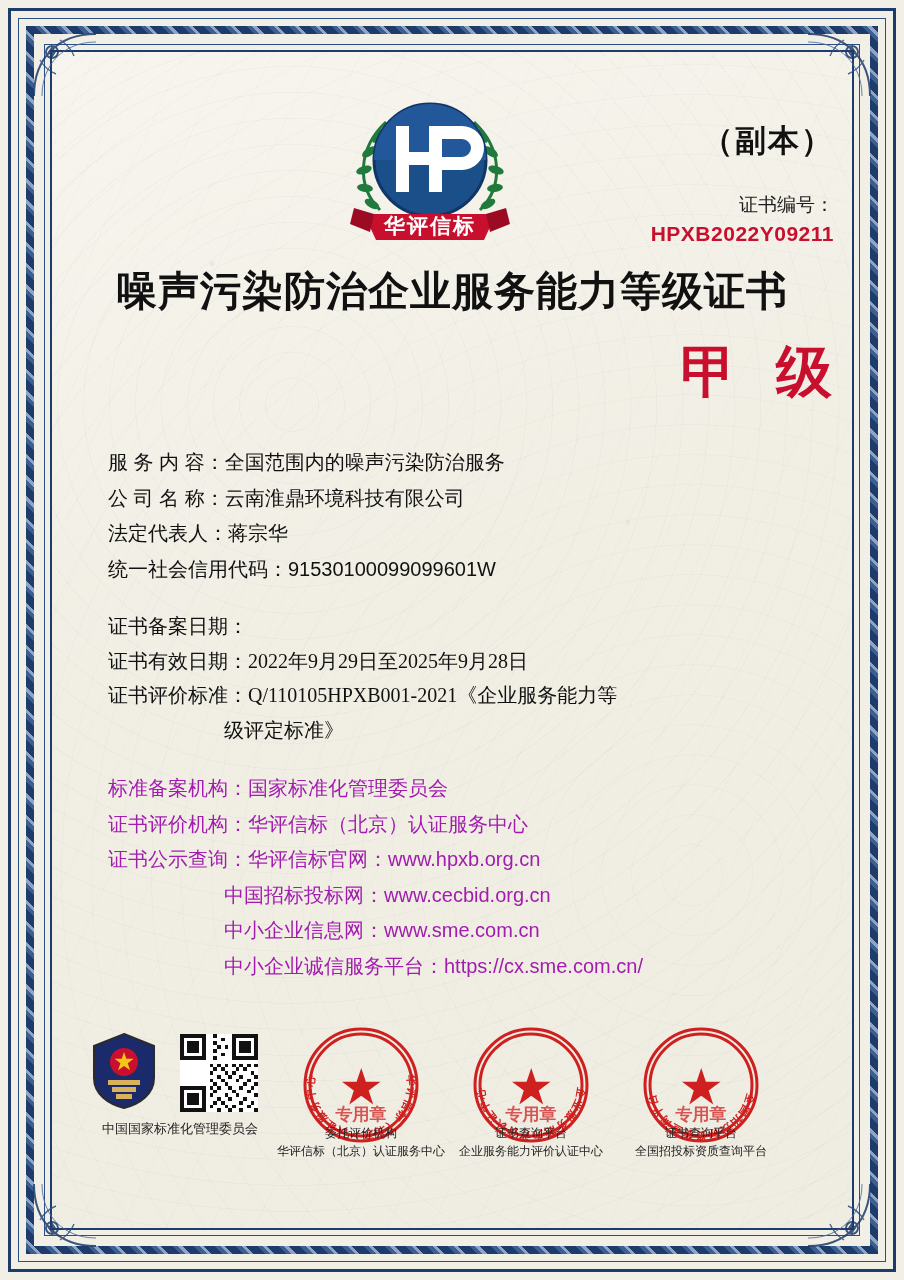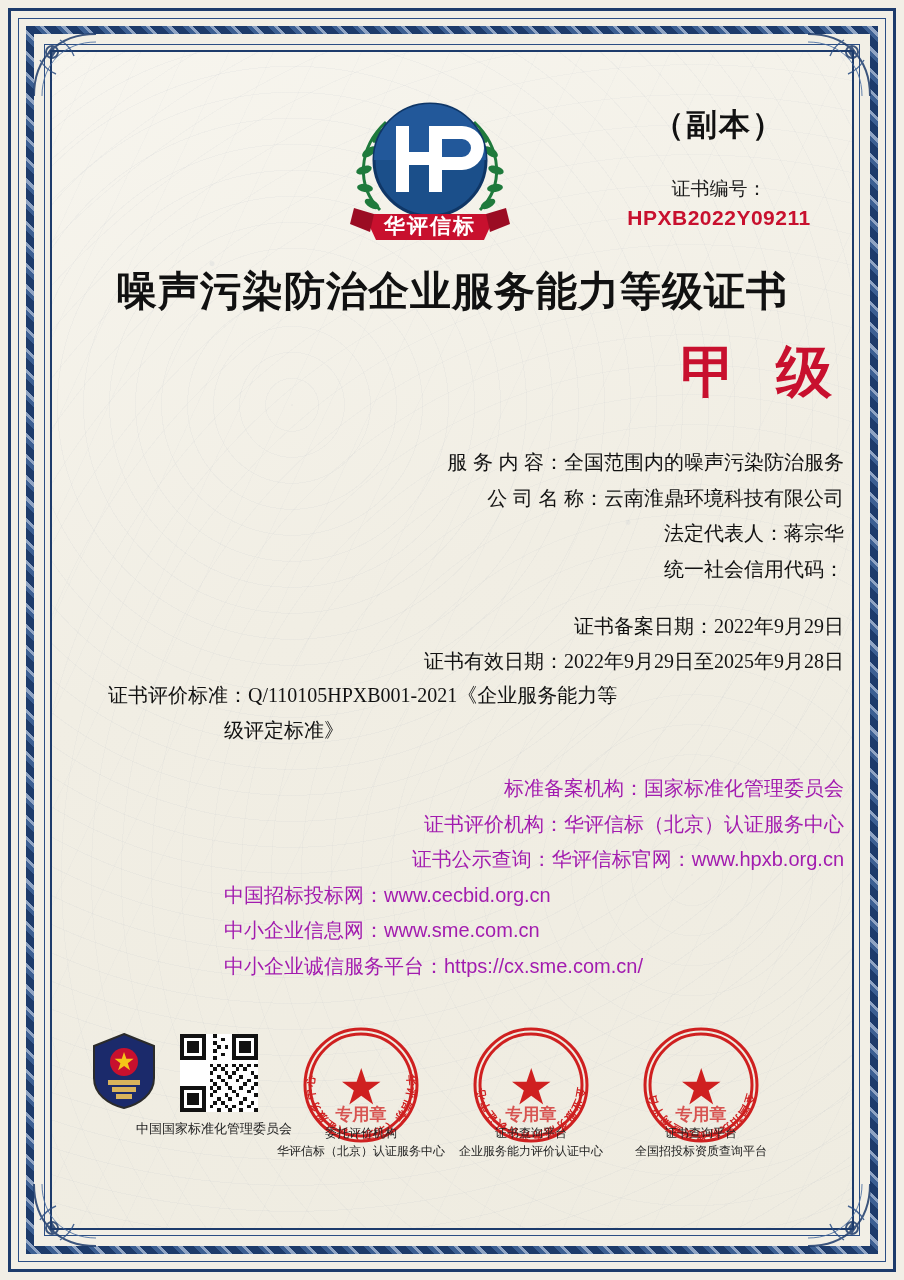--- a/index.html
+++ b/index.html
@@ -95,22 +95,22 @@
   .emblem {
     position: absolute;
     left: 270px;
     top: 22px;
     width: 200px;
     height: 175px;
   }
   .header-right {
     position: absolute;
     right: 10px;
-    top: 44px;
-    text-align: center;
+    top: 60px;
+    text-align: right;
     width: 230px;
   }
   .copy-label {
     font-size: 31px;
     color: #111;
     font-weight: 700;
     letter-spacing: 2px;
     margin-bottom: 30px;
   }
   .cert-no-label {
@@ -145,21 +145,20 @@
   .info-block {
     margin-top: 34px;
     padding-left: 48px;
     font-size: 20px;
     color: #111;
     line-height: 1.78;
   }
   .info-row {
     display: flex;
     align-items: baseline;
-    justify-content: flex-end;
   }
   .info-label {
     white-space: nowrap;
   }
   .info-value {
     white-space: nowrap;
   }
 
   .info-block2 {
     margin-top: 22px;
@@ -208,24 +207,24 @@
   }
   .qr {
     position: absolute;
     left: 120px;
     top: 14px;
     width: 78px;
     height: 78px;
   }
   .caption-left {
     position: absolute;
-    left: 32px;
+    left: 20px;
     top: 100px;
     width: 200px;
-    text-align: right;
+    text-align: center;
     font-size: 13px;
     color: #222;
   }
   .seal {
     position: absolute;
     top: 2px;
     width: 126px;
     height: 126px;
   }
   .seal.s1 { left: 238px; }
@@ -366,27 +365,27 @@
       <div class="info-row">
         <span class="info-label">公 司 名 称：</span>
         <span class="info-value">云南淮鼎环境科技有限公司</span>
       </div>
       <div class="info-row">
         <span class="info-label">法定代表人：</span>
         <span class="info-value">蒋宗华</span>
       </div>
       <div class="info-row">
         <span class="info-label">统一社会信用代码：</span>
+        <span class="info-value">91530100099099601W</span>
       </div>
     </div>
 
     <div class="info-block2">
       <div class="info-row">
         <span class="info-label">证书备案日期：</span>
-        <span class="info-value">2022年9月29日</span>
       </div>
       <div class="info-row">
         <span class="info-label">证书有效日期：</span>
         <span class="info-value">2022年9月29日至2025年9月28日</span>
       </div>
       <div class="std-wrap">
         <span class="info-label">证书评价标准：</span>
         <span class="std-text">Q/110105HPXB001-2021《企业服务能力等</span>
       </div>
       <div class="indent-line">级评定标准》</div>

